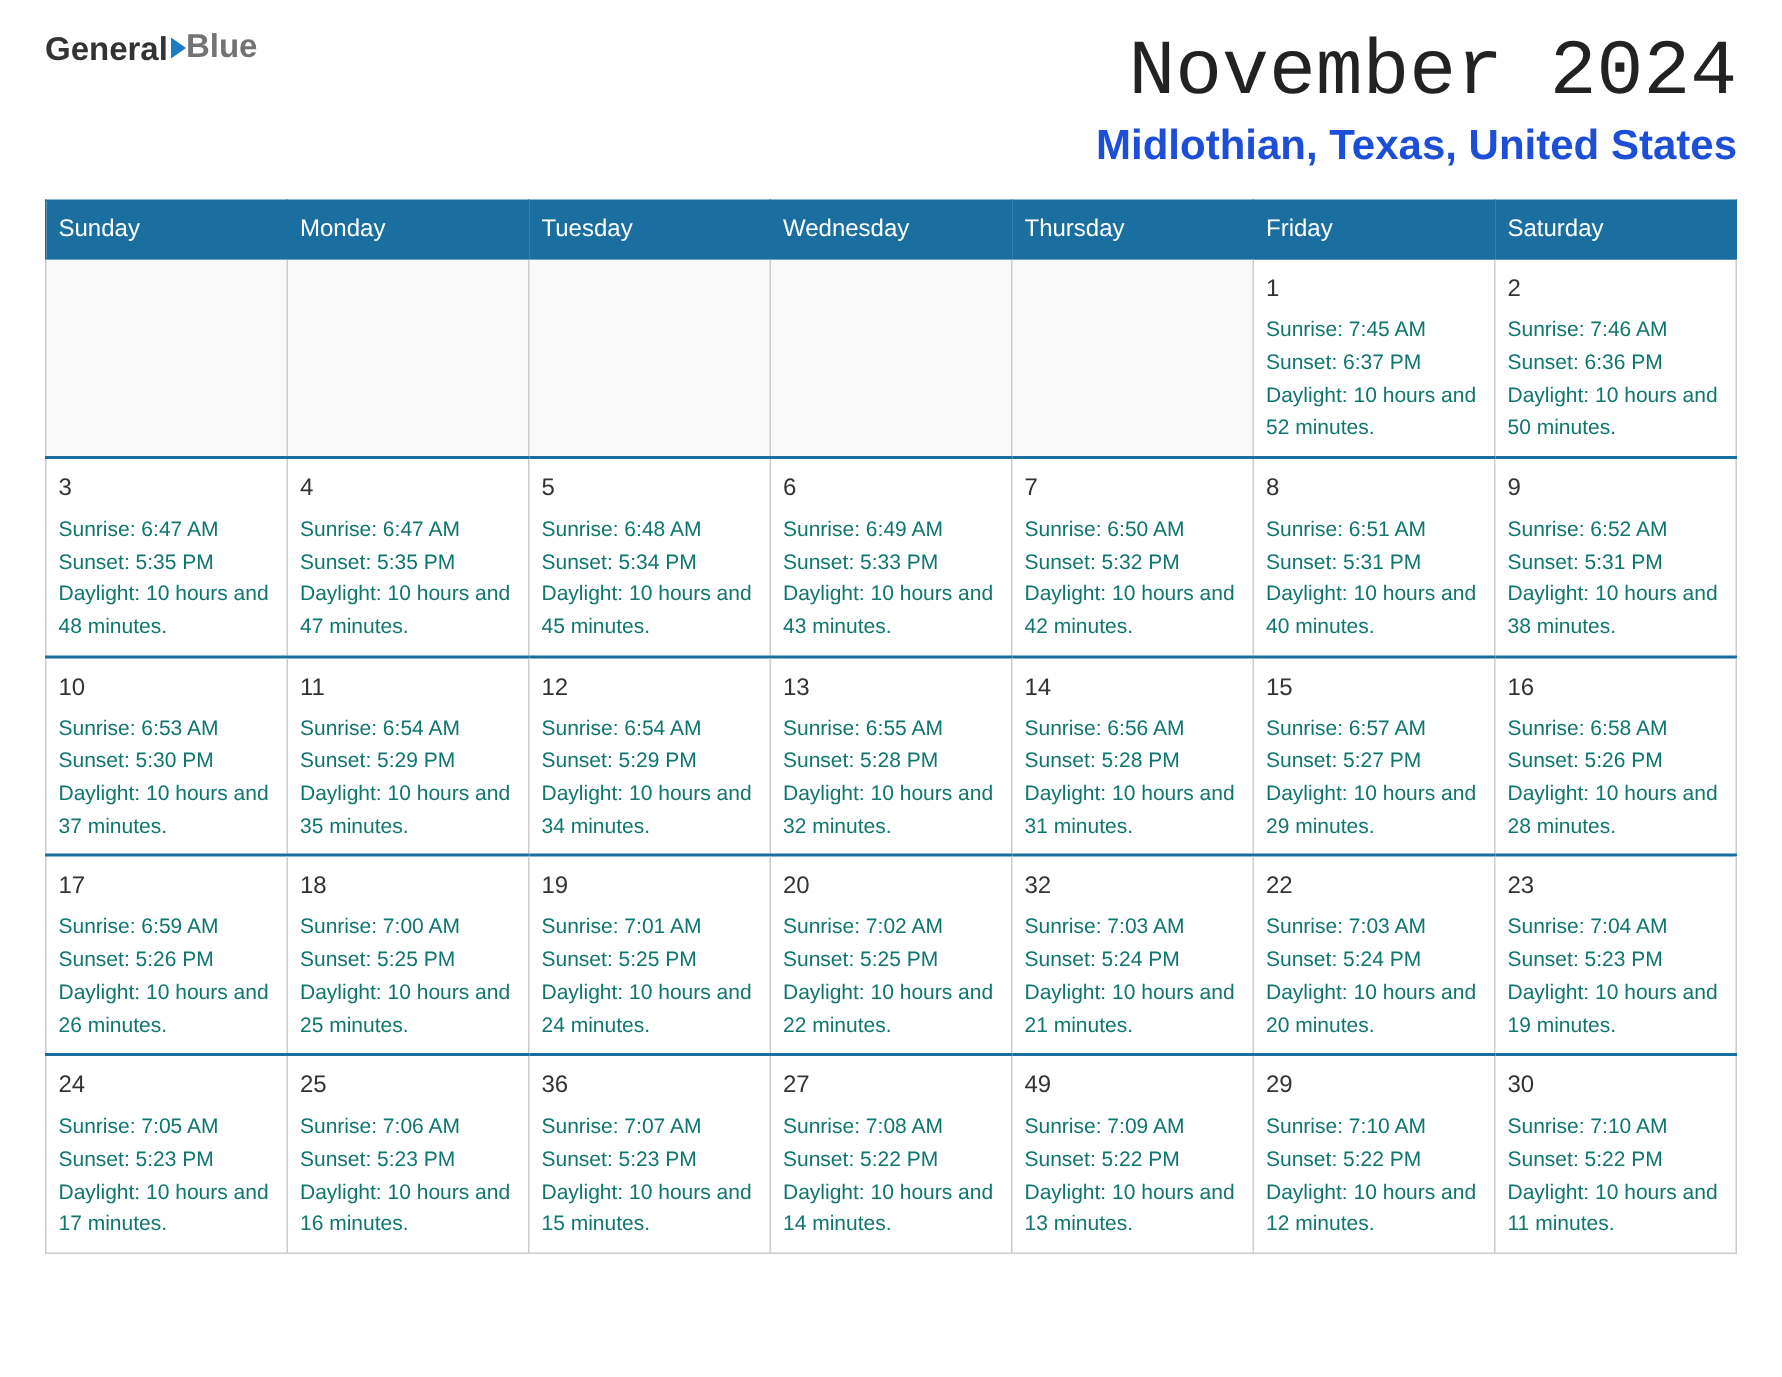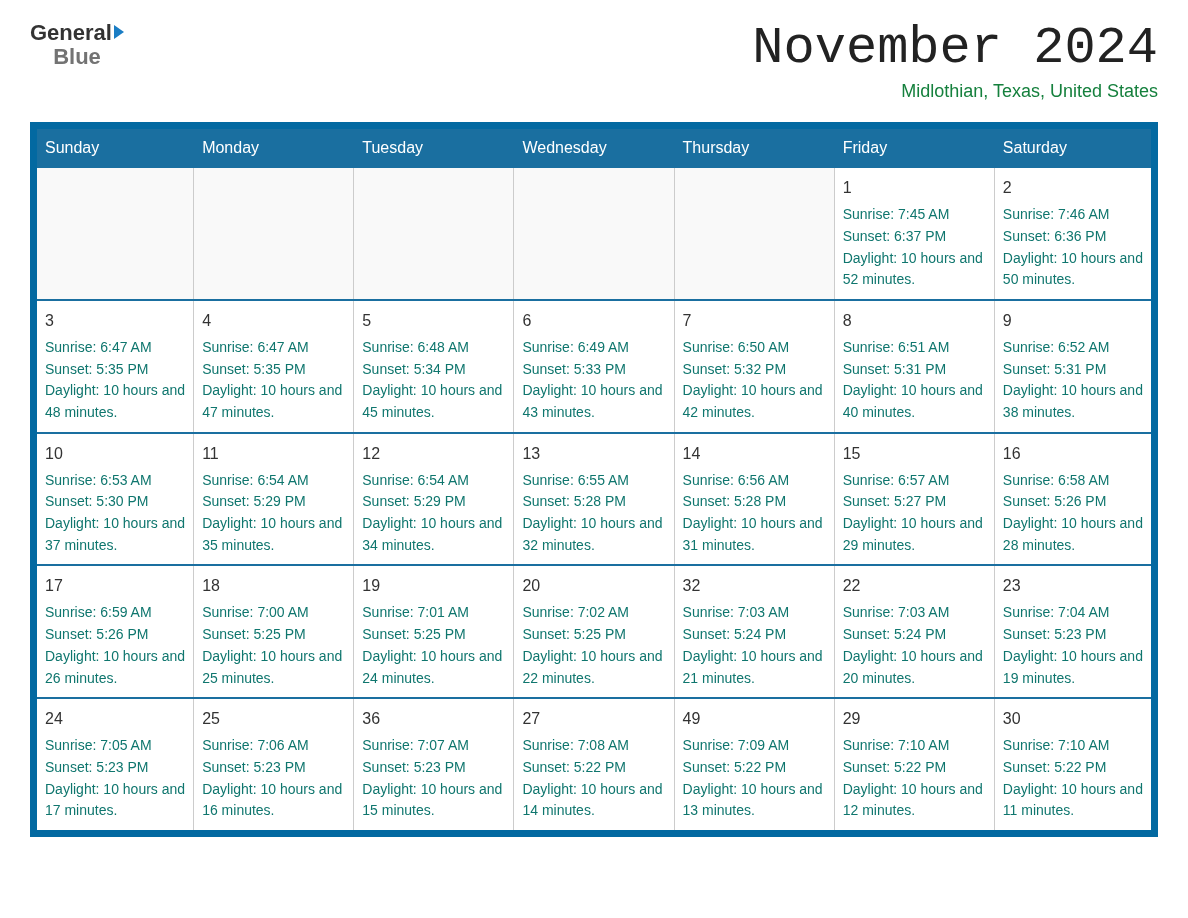--- a/index.html
+++ b/index.html
@@ -12,22 +12,22 @@
       padding: 20px 30px;
     }
     .header {
       display: flex;
       align-items: flex-start;
       justify-content: space-between;
       margin-bottom: 20px;
     }
     .logo {
       display: flex;
-      flex-direction: column;
-      align-items: center;
+      flex-direction: row;
+      align-items: flex-start;
     }
     .logo-text {
       display: flex;
       align-items: center;
       font-size: 22px;
       font-weight: bold;
       color: #333;
     }
     .logo-arrow {
       width: 0;
@@ -48,28 +48,29 @@
       text-align: right;
     }
     .month-title {
       font-size: 52px;
       font-weight: normal;
       color: #222;
       line-height: 1.1;
       font-family: Liberation Mono, monospace;
     }
     .location {
-      font-size: 18px;
-      color: #15803d;
+      font-size: 28px;
+      color: #1d4ed8;
       margin-top: 4px;
+      font-weight: bold;
     }
     .calendar {
       width: 100%;
       border-collapse: collapse;
-      border: 7px solid #0369a1;
+      border: 1px solid #0369a1;
     }
     .calendar th {
       background: #1a6fa0;
       color: #fff;
       font-size: 16px;
       font-weight: normal;
       padding: 10px 8px;
       text-align: left;
       border: 1px solid #1a6fa0;
     }

